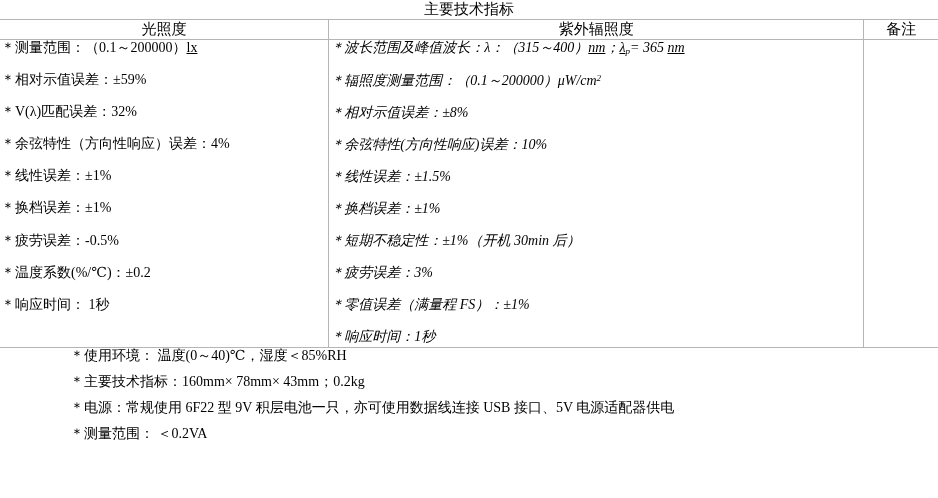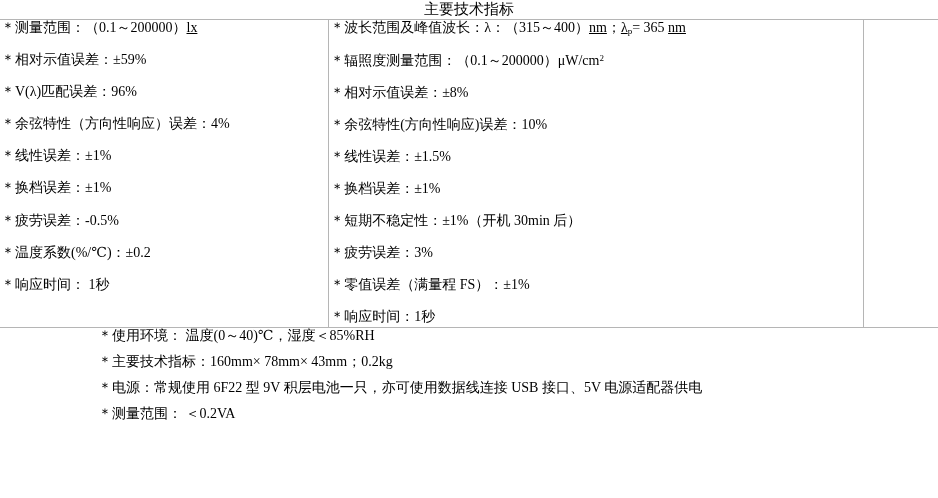--- a/index.html
+++ b/index.html
@@ -61,25 +61,25 @@
     margin: 0 0 16px 1px;
     line-height: 1.15;
     white-space: nowrap;
   }
   ul.items li:last-child { margin-bottom: 2px; }
   .star {
     display: inline-block;
     width: 14px;
     text-align: left;
   }
-  .uv-list li { margin-bottom: 17px; }
+  .uv-list li { margin-bottom: 17px; font-style: italic; }
   .foot-list {
     list-style: none;
     margin: 0;
-    padding: 0 0 0 98px;
+    padding: 0 0 0 70px;
   }
   .foot-list li {
     margin: 0 0 9px 0;
     line-height: 1.2;
     white-space: nowrap;
   }
   .u { text-decoration: underline; }
   sub { font-size: 9px; vertical-align: -0.25em; }
   sup { font-size: 9px; vertical-align: 0.45em; }
   .col-a { width: 328px; }
@@ -93,25 +93,30 @@
   <colgroup>
     <col class="col-a">
       <col class="col-b">
       <col class="col-c">
   </colgroup>
   <tbody>
     <tr>
       <td class="title-cell" colspan="3">主要技术指标</td>
     </tr>
     <tr>
+      <td class="head-cell first">光照度</td>
+      <td class="head-cell">紫外辐照度</td>
+      <td class="head-cell last">备注</td>
+    </tr>
+    <tr>
       <td class="body-cell first">
         <ul class="items" id="illuminance-list">
             <li><span class="star">＊</span><span>测量范围：（0.1～200000）<span class="u">lx</span></span></li>
             <li><span class="star">＊</span><span>相对示值误差：±59%</span></li>
-            <li><span class="star">＊</span><span>V(λ)匹配误差：96%</span></li>
+            <li><span class="star">＊</span><span>V(λ)匹配误差：32%</span></li>
             <li><span class="star">＊</span><span>余弦特性（方向性响应）误差：4%</span></li>
             <li><span class="star">＊</span><span>线性误差：±1%</span></li>
             <li><span class="star">＊</span><span>换档误差：±1%</span></li>
             <li><span class="star">＊</span><span>疲劳误差：-0.5%</span></li>
             <li><span class="star">＊</span><span>温度系数(%/℃)：±0.2</span></li>
             <li><span class="star">＊</span><span>响应时间： 1秒</span></li>
           </ul>
       </td>
       <td class="body-cell">
         <ul class="items uv-list" id="uv-list">

